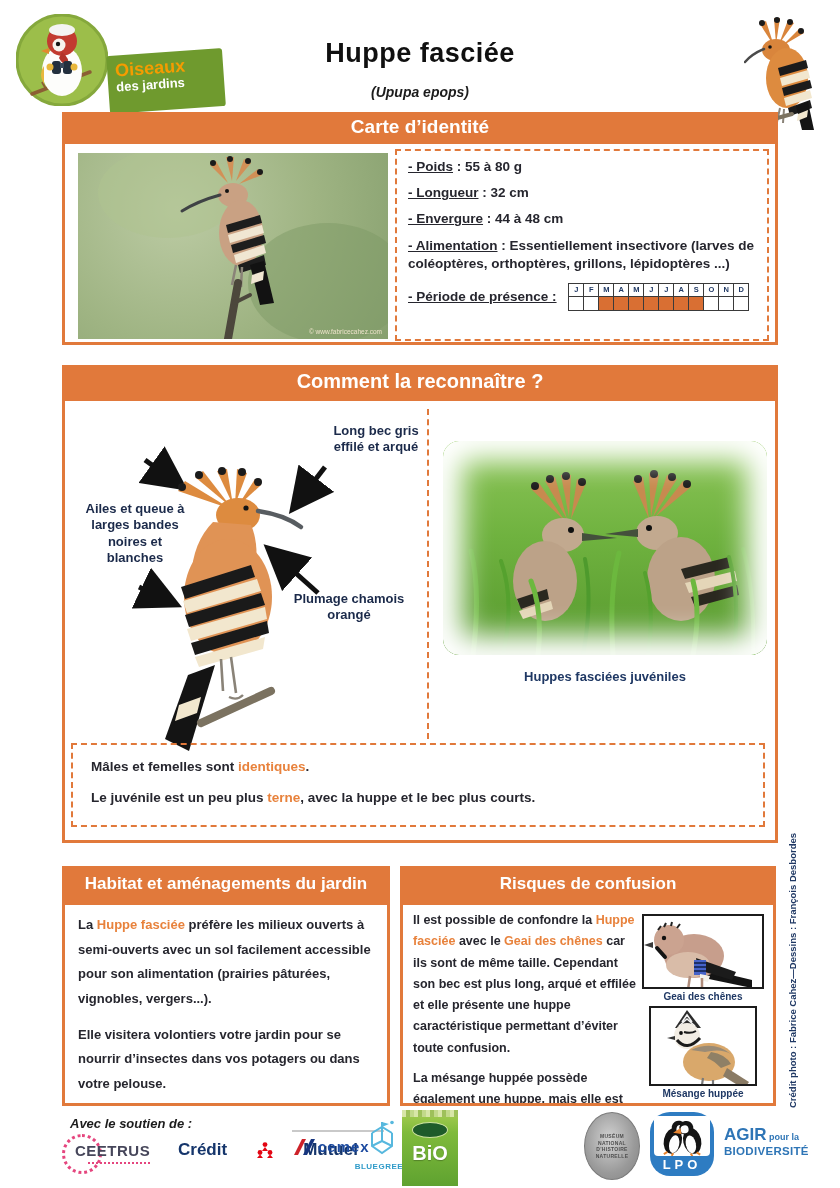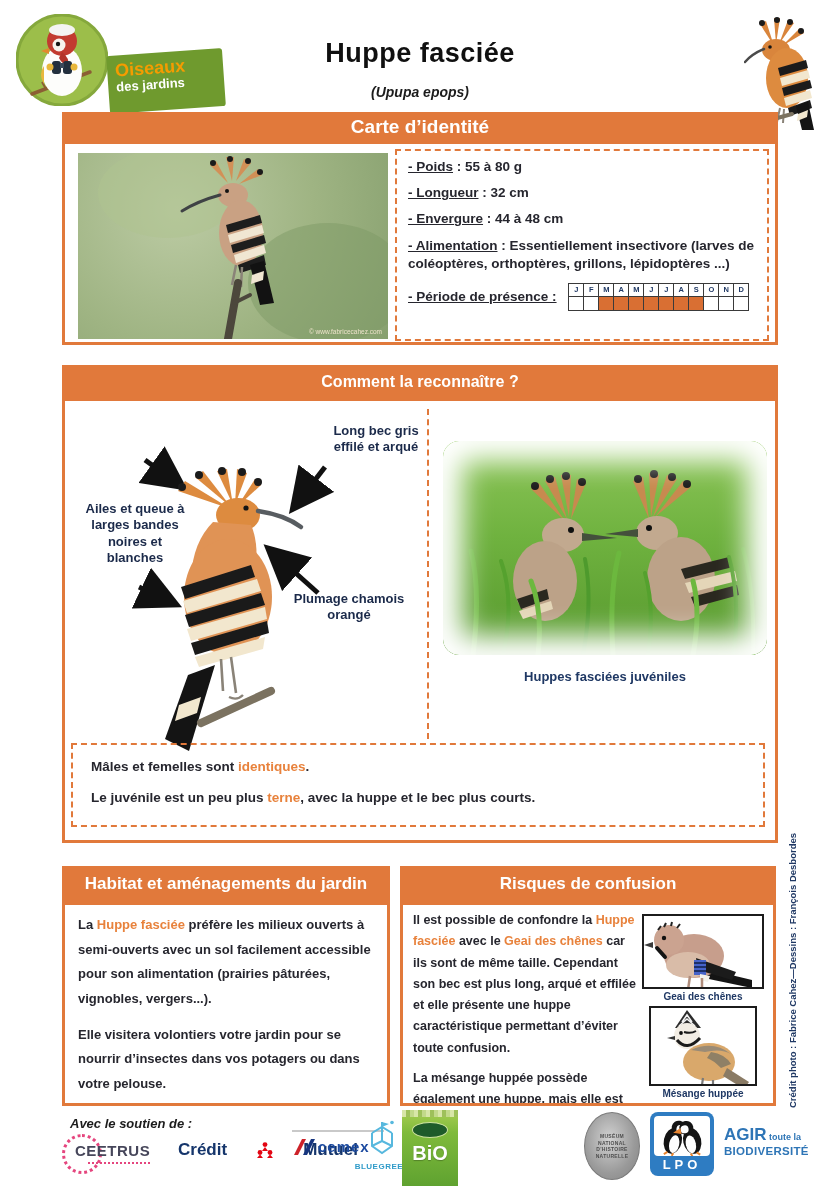--- a/index.html
+++ b/index.html
@@ -69,21 +69,21 @@
   #bluegreen .txt{font-size:8px;font-weight:bold;color:#2F9BC9;letter-spacing:.5px;margin-top:2px;}
   #bio{left:402px;top:1110px;width:56px;height:76px;box-sizing:border-box;text-align:center;
        background:linear-gradient(180deg,#A8CE53 0%,#7FBA3B 30%,#5FA230 100%);}
   #bio .strip{height:7px;background:repeating-linear-gradient(90deg,#d8e6a8 0 4px,#9ec05a 4px 8px,#c2d98a 8px 12px);}
   #bio .oval{width:34px;height:14px;background:#1E5B2A;border:1px solid #CFE3A0;border-radius:50%;margin:5px auto 3px auto;}
   #bio .txt{color:#fff;font-weight:bold;font-size:20px;line-height:1.2;text-shadow:0 1px 1px rgba(0,0,0,.25);}
   #museum{left:584px;top:1112px;width:54px;height:66px;border-radius:50%;border:1px solid #7a7a7a;
           background:radial-gradient(ellipse at 45% 40%,#d2d2d2,#9a9a9a 60%,#828282);
           display:flex;flex-direction:column;align-items:center;justify-content:center;}
   #museum div{font-size:5px;font-weight:bold;color:#4e4e4e;line-height:1.3;letter-spacing:.3px;}
-  #lpo{left:650px;top:1112px;width:64px;height:64px;background:#2E7CC2;border-radius:8px;box-sizing:border-box;padding:4px;}
+  #lpo{left:650px;top:1112px;width:64px;height:64px;background:#2E7CC2;border-radius:20px;box-sizing:border-box;padding:4px;}
   #lpo .panel{width:56px;height:40px;background:#fff;border-radius:4px;overflow:hidden;}
   #lpo .txt{text-align:center;color:#fff;font-weight:bold;font-size:13px;letter-spacing:4px;line-height:18px;}
   #agir{left:724px;top:1126px;color:#2E75B6;line-height:1.1;}
   #agir .a1{font-size:17px;font-weight:bold;}
   #agir .a2{font-size:9px;font-weight:bold;}
   #agir .a3{font-size:11.5px;font-weight:bold;letter-spacing:.3px;}
 </style>
 </head>
 <body>
 
@@ -224,21 +224,21 @@
                 <td class="filled"></td>
                 <td></td>
                 <td></td>
                 <td></td>
           </tr>
         </tbody></table>
       </div>
     </div>
   </div>
 
-  <div class="bar" style="left:62px;top:365px;width:716px;height:33px;line-height:33px;font-size:16px;">
+  <div class="bar" style="left:62px;top:365px;width:716px;height:33px;line-height:33px;font-size:20px;">
     <span>Comment la reconnaître ?</span>
   </div>
 
   <div class="box" style="left:62px;top:398px;width:716px;height:445px;">
 
     <div class="draw-label" style="left:252px;top:22px;width:118px;">Long bec gris effilé et arqué</div>
     <div class="draw-label" style="left:14px;top:100px;width:112px;">Ailes et queue  à larges bandes noires et blanches</div>
     <div class="draw-label" style="left:222px;top:190px;width:124px;">Plumage chamois orangé</div>
 
     <svg class="abs" style="left:0;top:0;" width="370" height="340" viewBox="0 0 370 340">
@@ -476,18 +476,18 @@
           <path d="M29 10 L21 13 L29 16 Z" fill="#E8842F"></path>
           <path d="M40 37 L43 40 M34 37 L35 40" stroke="#E8842F" stroke-width="2"></path>
         </g>
       </svg>
     </div>
     <div class="txt">LPO</div>
   </div>
 
   <div id="agir" class="abs">
     <div>
-      <span class="a1">AGIR</span><span class="a2"> toute la</span>
+      <span class="a1">AGIR</span><span class="a2"> pour la</span>
     </div>
     <div class="a3">BIODIVERSITÉ</div>
   </div>
 
 </div>
 
 </body></html>

